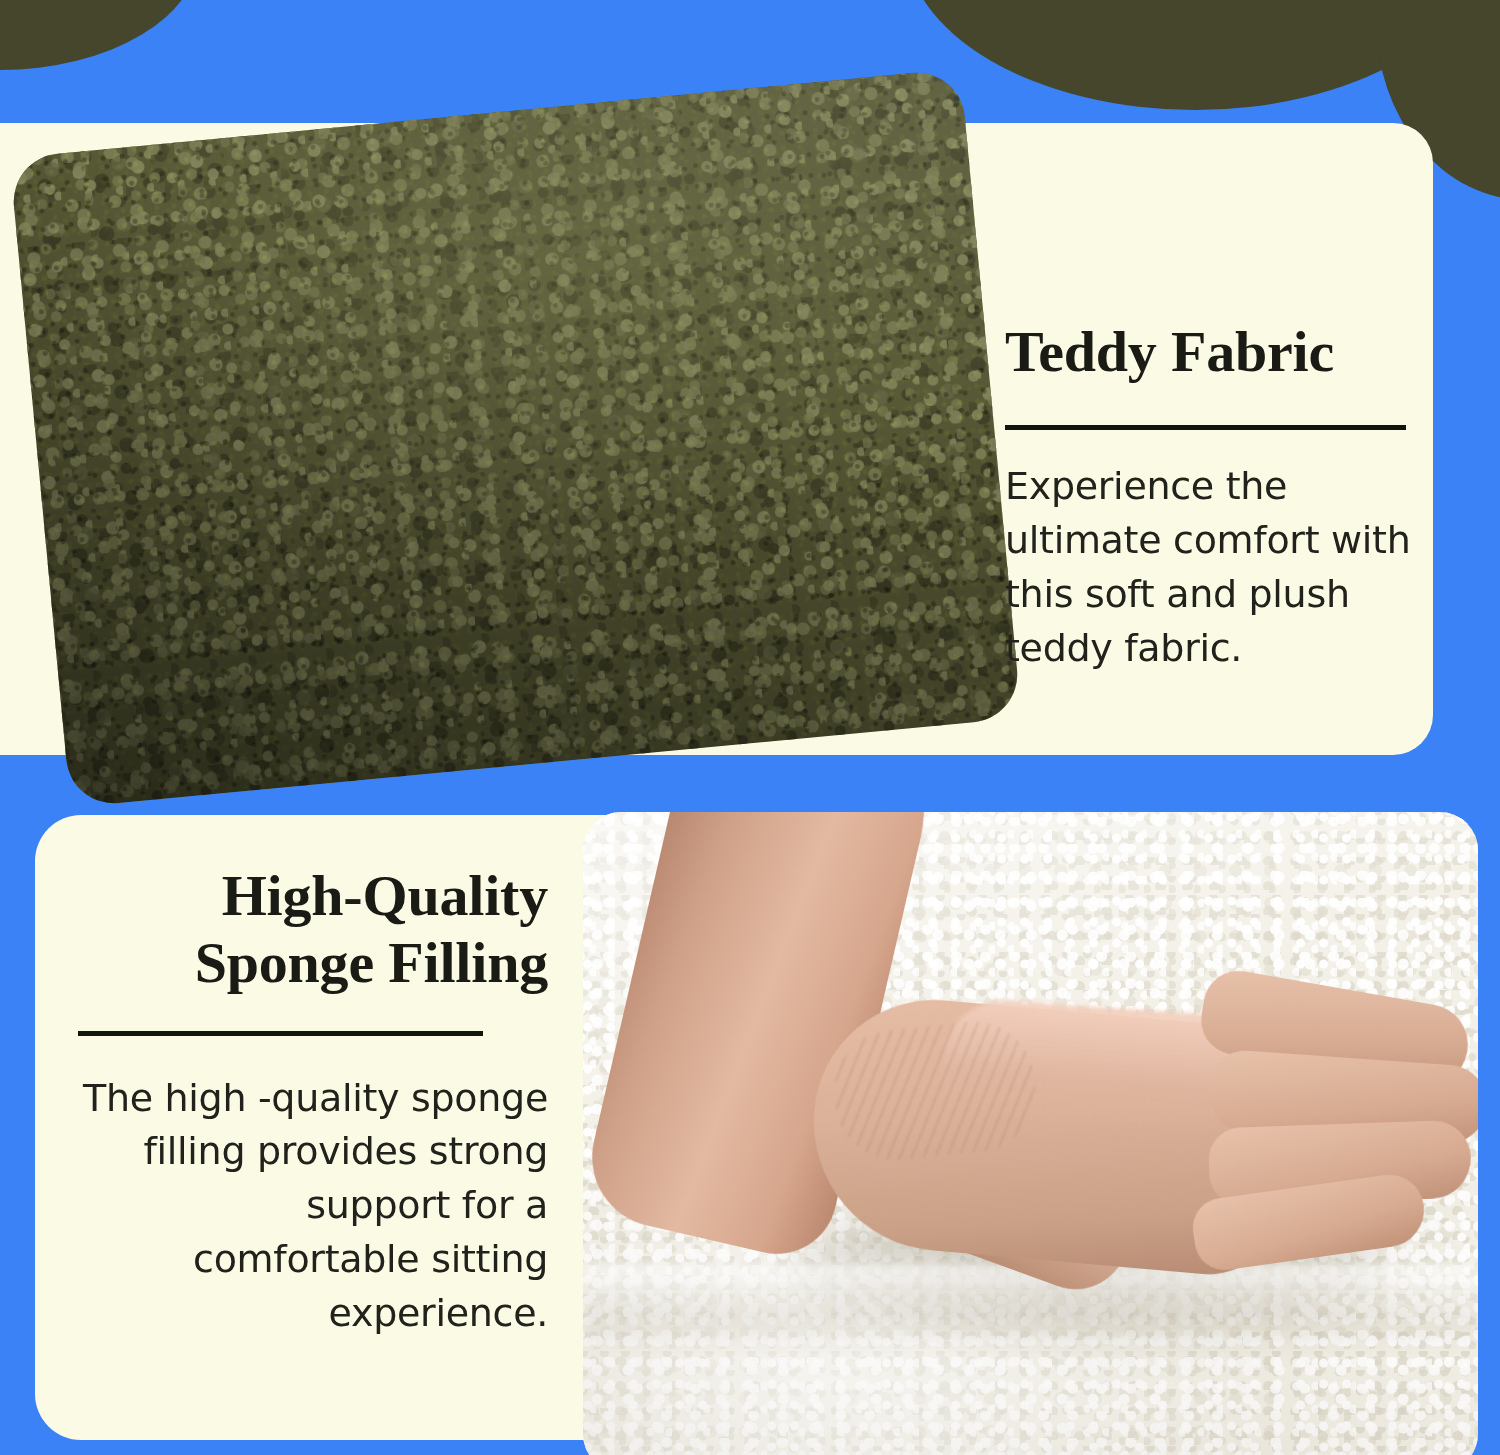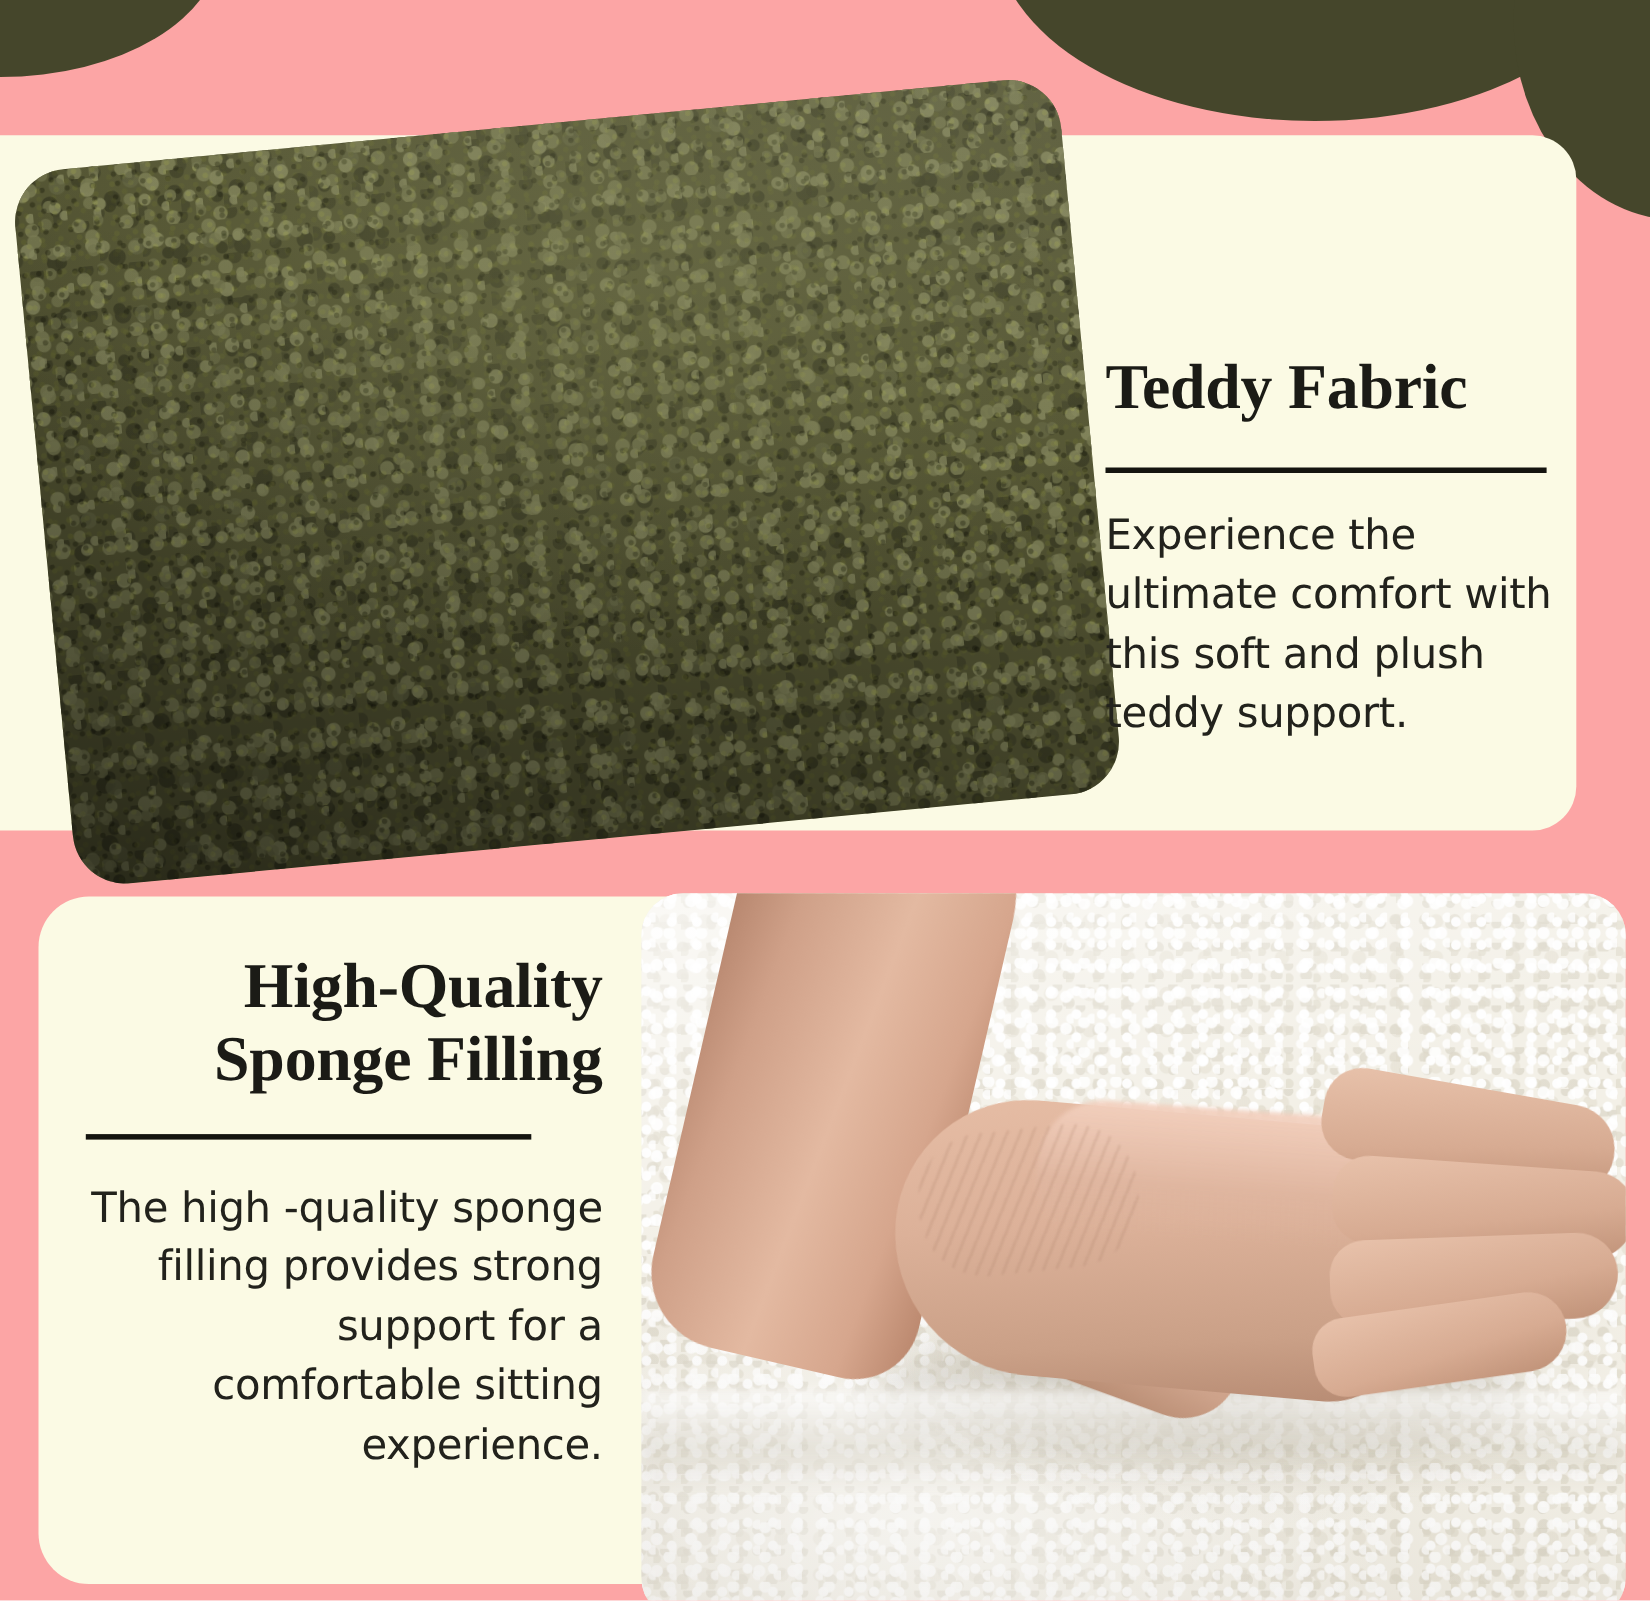--- a/index.html
+++ b/index.html
@@ -9,21 +9,21 @@
     height: 1455px;
     overflow: hidden;
     background: #ffffff;
     font-family: "Liberation Sans", sans-serif;
   }
 
   .page {
     position: relative;
     width: 1500px;
     height: 1455px;
-    background: #fca5a5;
+    background: #3b82f6;
     overflow: hidden;
   }
 
   
   .blob {
     position: absolute;
     background: #45462b;
     border-radius: 50%;
   }
   .blob-tl {
@@ -328,21 +328,21 @@
 
   <div class="photo-top">
     <div class="teddy-olive"></div>
     <div class="teddy-olive-fine"></div>
     <div class="teddy-olive-shade"></div>
   </div>
 
   <div class="content-top">
     <div class="feature-title">Teddy Fabric</div>
     <div class="divider divider-top"></div>
-    <div class="feature-desc desc-top">Experience the ultimate comfort with this soft and plush teddy support.</div>
+    <div class="feature-desc desc-top">Experience the ultimate comfort with this soft and plush teddy fabric.</div>
   </div>
 
   <div class="card-bottom"></div>
 
   <div class="photo-bottom">
     <div class="teddy-cream"></div>
     <div class="cream-shading"></div>
     <div class="indent"></div>
     <div class="indent-shadow"></div>
     <div class="edge-fold"></div>

